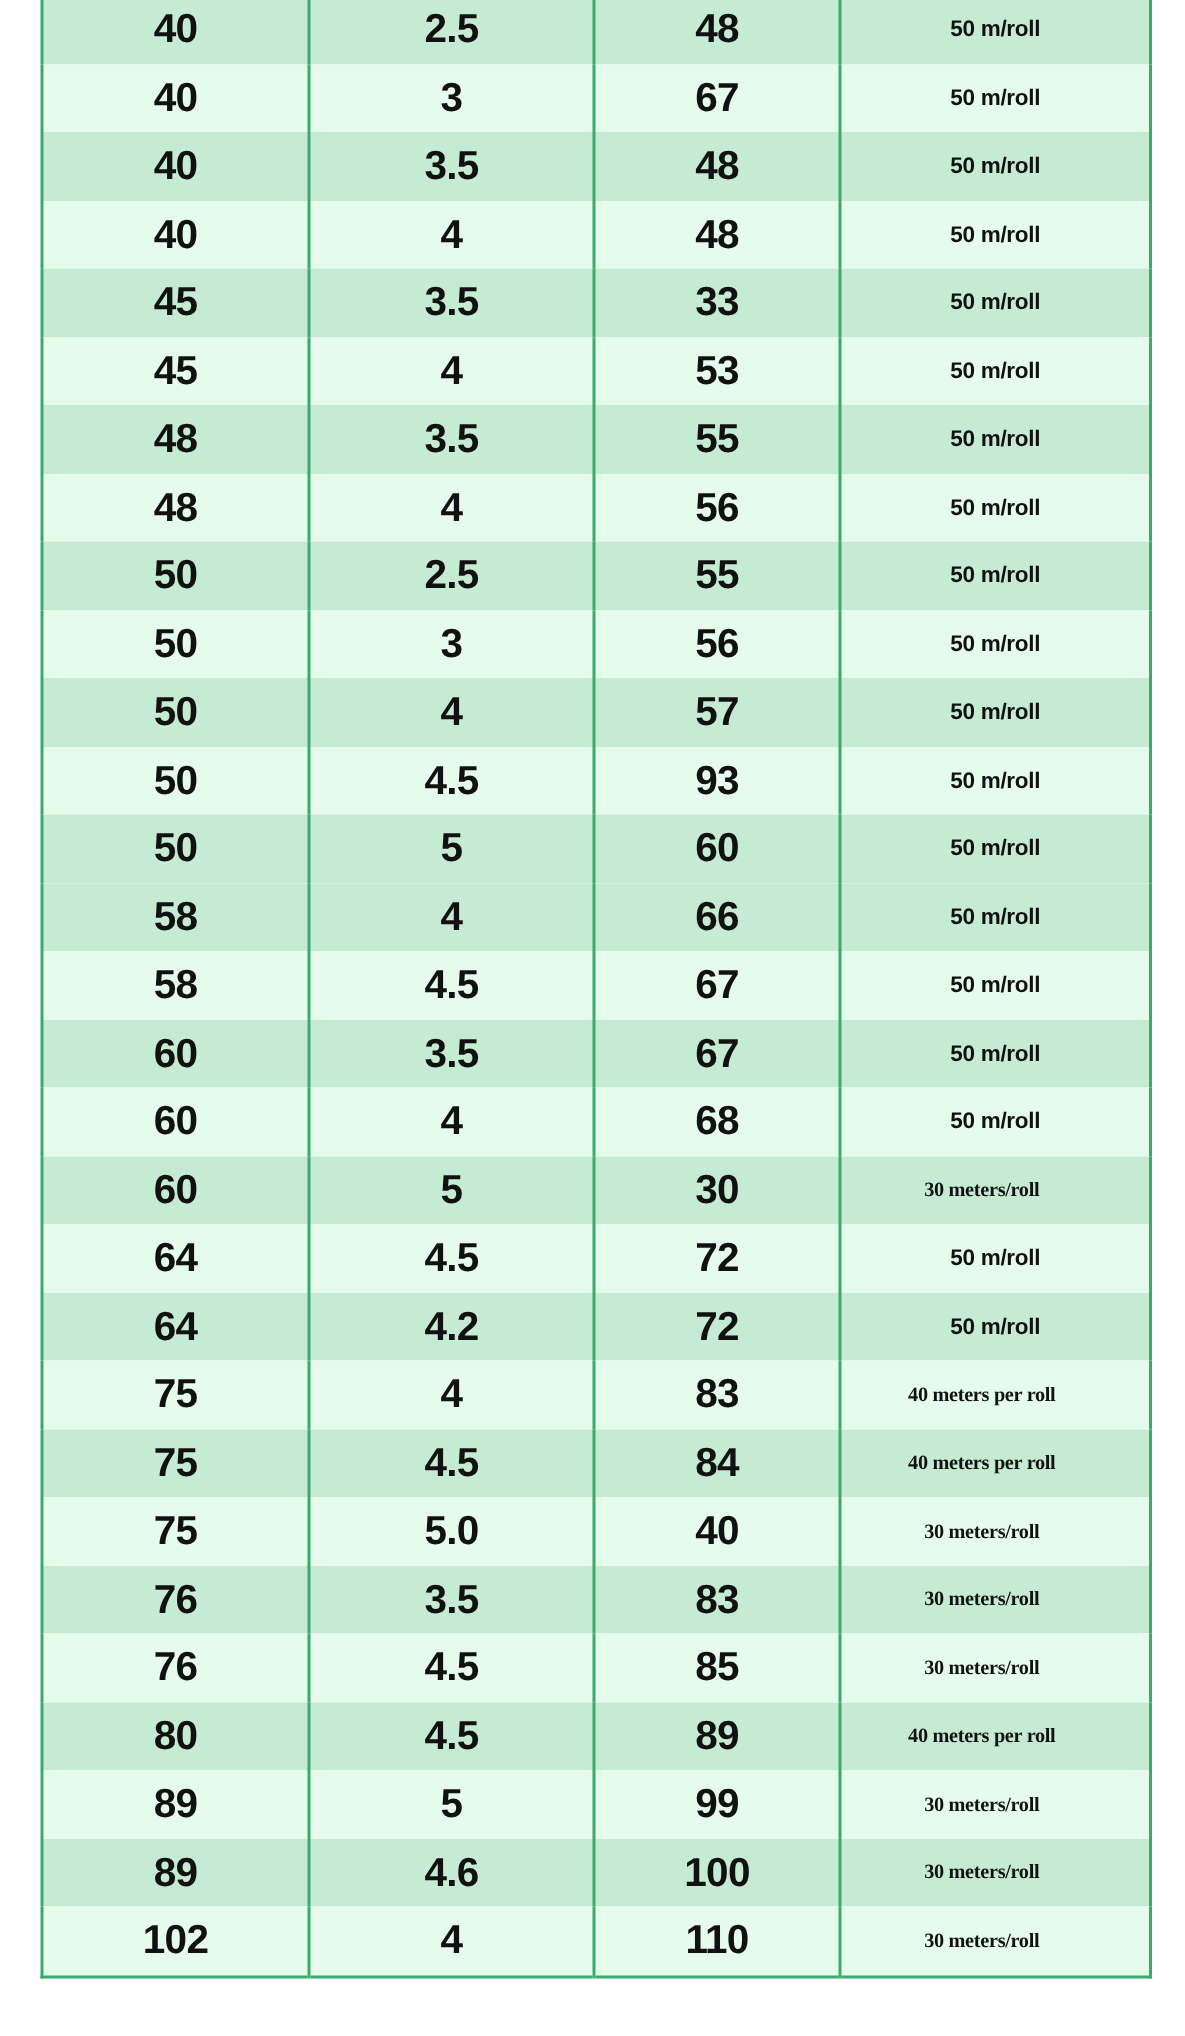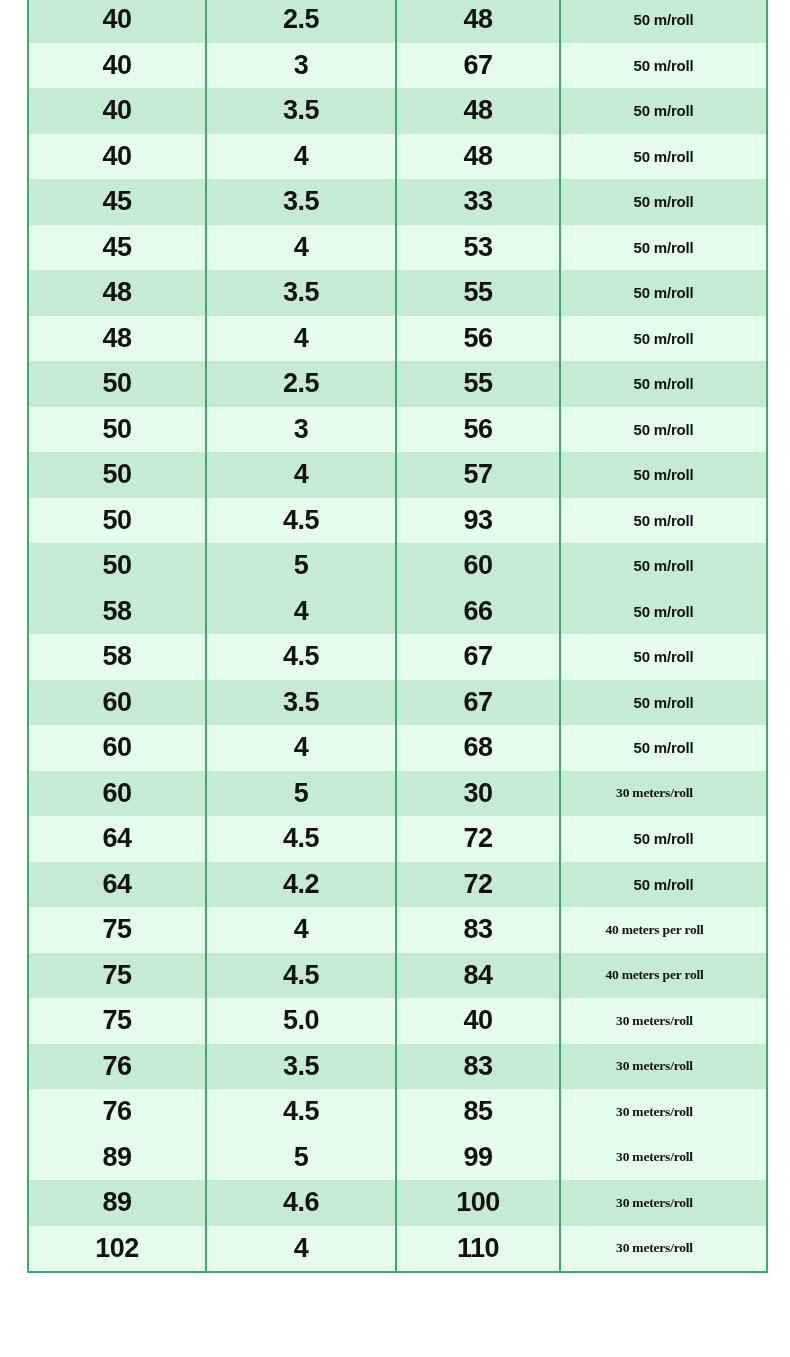--- a/index.html
+++ b/index.html
@@ -228,20 +228,26 @@
           <td class="num">3.5</td>
           <td class="num">83</td>
           <td class="pack long">30 meters/roll</td>
         </tr>
         <tr class="row-light">
           <td class="num">76</td>
           <td class="num">4.5</td>
           <td class="num">85</td>
           <td class="pack long">30 meters/roll</td>
         </tr>
+        <tr class="row-dark">
+          <td class="num">80</td>
+          <td class="num">4.5</td>
+          <td class="num">89</td>
+          <td class="pack long">40 meters per roll</td>
+        </tr>
         <tr class="row-light">
           <td class="num">89</td>
           <td class="num">5</td>
           <td class="num">99</td>
           <td class="pack long">30 meters/roll</td>
         </tr>
         <tr class="row-dark">
           <td class="num">89</td>
           <td class="num">4.6</td>
           <td class="num">100</td>

